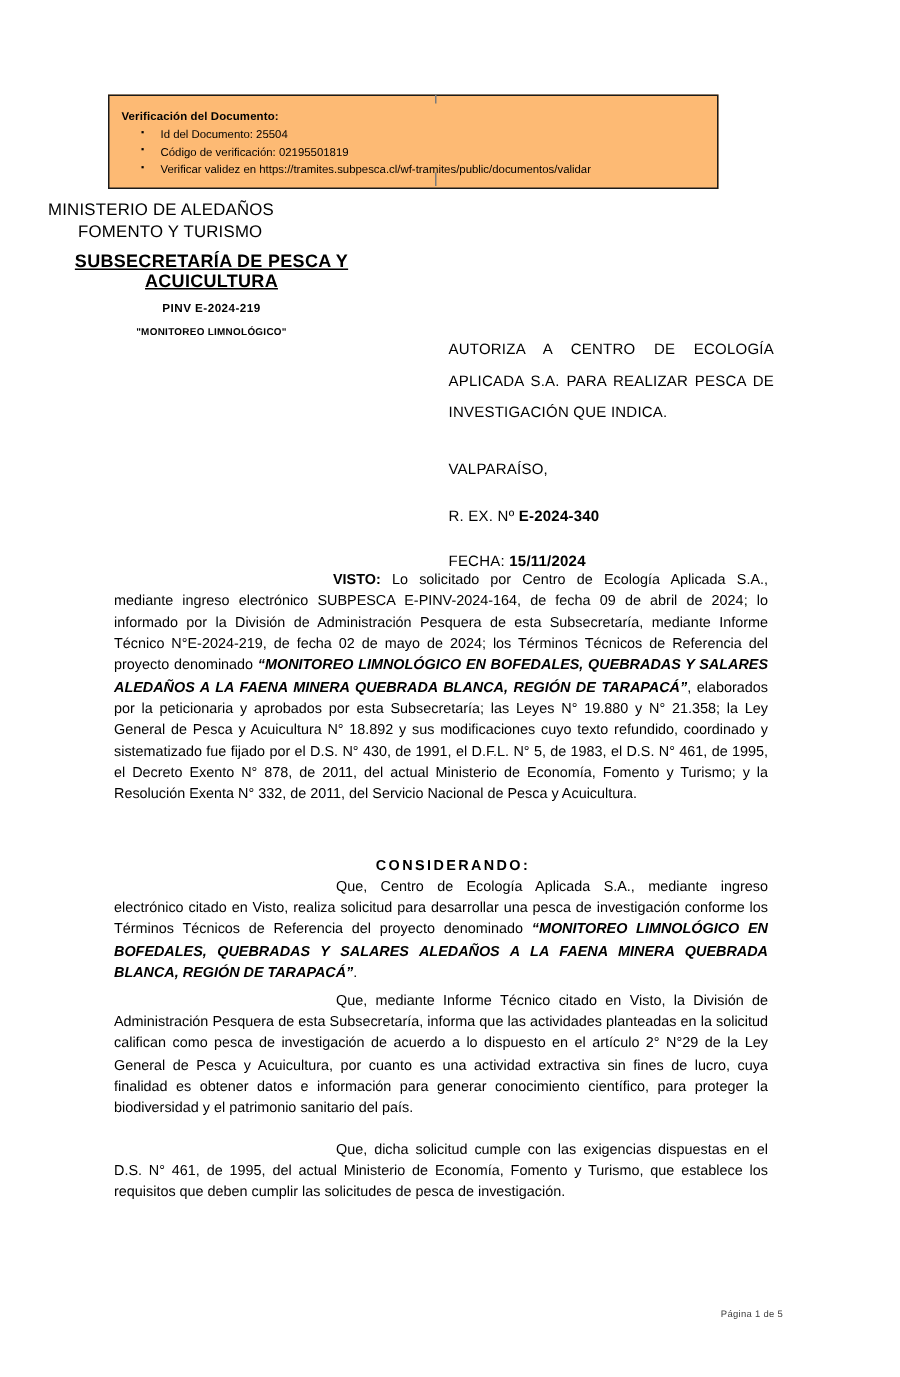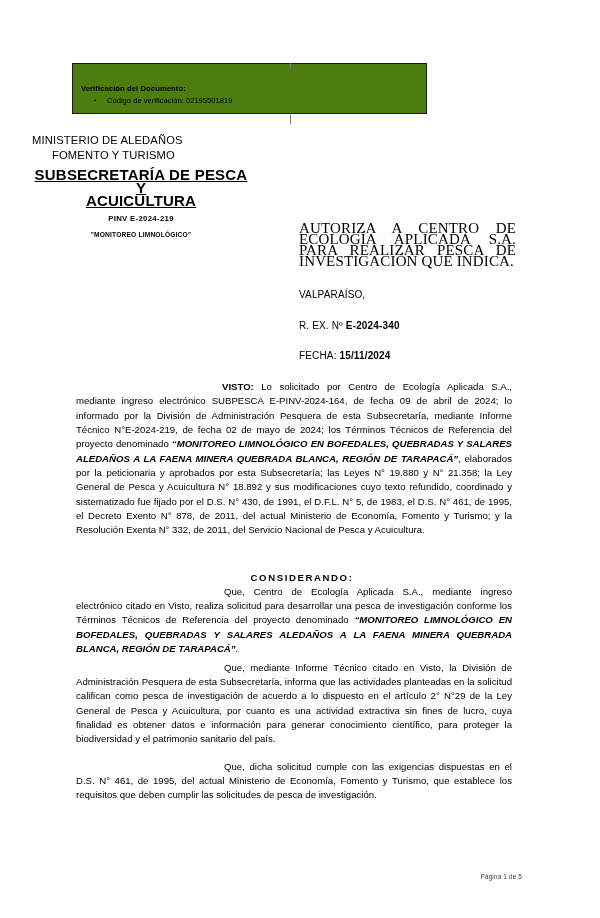--- a/index.html
+++ b/index.html
@@ -14,25 +14,25 @@
     font-family: "Liberation Sans", sans-serif;
     color: #000000;
     overflow: hidden;
   }
 
   
   #verif-box {
     position: absolute;
     left: 72px;
     top: 63px;
-    width: 355px;
+    width: 407px;
     box-sizing: border-box;
     border: 1.5px solid #1a1a1a;
-    padding: 19px 6px 6px 8px;
-    background: #4d7c0f;
+    padding: 8px 6px 6px 8px;
+    background: #fdba74;
   }
   #verif-box .vtitle {
     font-size: 7.6px;
     font-weight: bold;
     letter-spacing: 0.1px;
     line-height: 11px;
     margin-bottom: 1px;
   }
   #verif-box ul {
     margin: 0;
@@ -71,21 +71,21 @@
   #masthead .min2 {
     font-size: 11.2px;
     line-height: 14.5px;
     letter-spacing: 0.15px;
     white-space: nowrap;
   }
   #masthead .min1 { text-align: left; padding-left: 2px; }
   #masthead .min2 { text-align: left; padding-left: 22px; }
   #masthead .subsec {
     margin-top: 6px;
-    font-size: 15px;
+    font-size: 12px;
     font-weight: bold;
     line-height: 13px;
     letter-spacing: 0.2px;
   }
   #masthead .subsec span { text-decoration: underline; }
   #masthead .pinv {
     margin-top: 7px;
     font-size: 7.8px;
     font-weight: bold;
     letter-spacing: 0.3px;
@@ -98,26 +98,25 @@
   }
 
   
   #right-head {
     position: absolute;
     left: 299px;
     top: 223px;
     width: 217px;
   }
   #right-head .subject {
-    font-size: 15px;
-    line-height: 11px;
+    font-size: 10px;
+    line-height: 21px;
     text-align: justify;
     text-align-last: left;
     letter-spacing: 0.15px;
-    font-family: Liberation Serif, serif;
   }
   #right-head .place {
     margin-top: 22px;
     font-size: 10px;
     letter-spacing: 0.15px;
   }
   #right-head .resol {
     margin-top: 20px;
     font-size: 10px;
     letter-spacing: 0.15px;
@@ -173,21 +172,23 @@
     color: #3a3a3a;
     letter-spacing: 0.2px;
   }
 </style>
 </head>
 <body>
 
 <div id="verif-box">
   <div class="vtitle">Verificación del Documento:</div>
   <ul>
+    <li>Id del Documento: 25504</li>
     <li>Código de verificación: 02195501819</li>
+    <li>Verificar validez en https://tramites.subpesca.cl/wf-tramites/public/documentos/validar</li>
   </ul>
 </div>
 <div class="scan-line" style="left:290px; top:63px; height:6px;"></div>
 <div class="scan-line" style="left:290px; top:115px; height:9px;"></div>
 
 <div id="masthead">
   <div class="min1">MINISTERIO DE ALEDAÑOS</div>
   <div class="min2">FOMENTO Y TURISMO</div>
   <div class="subsec">
     <span>SUBSECRETARÍA DE PESCA Y</span><br>

